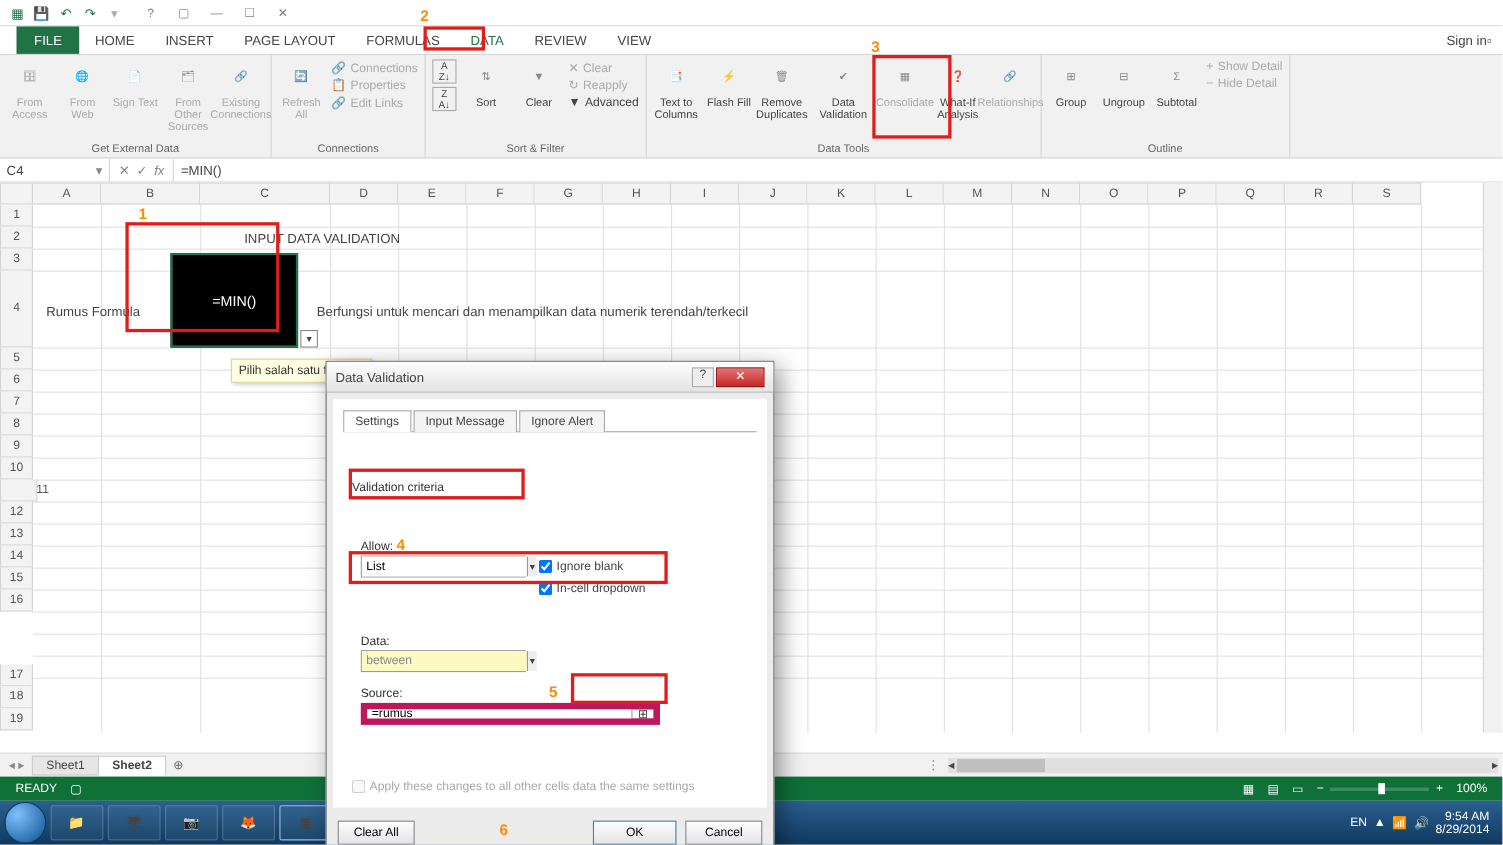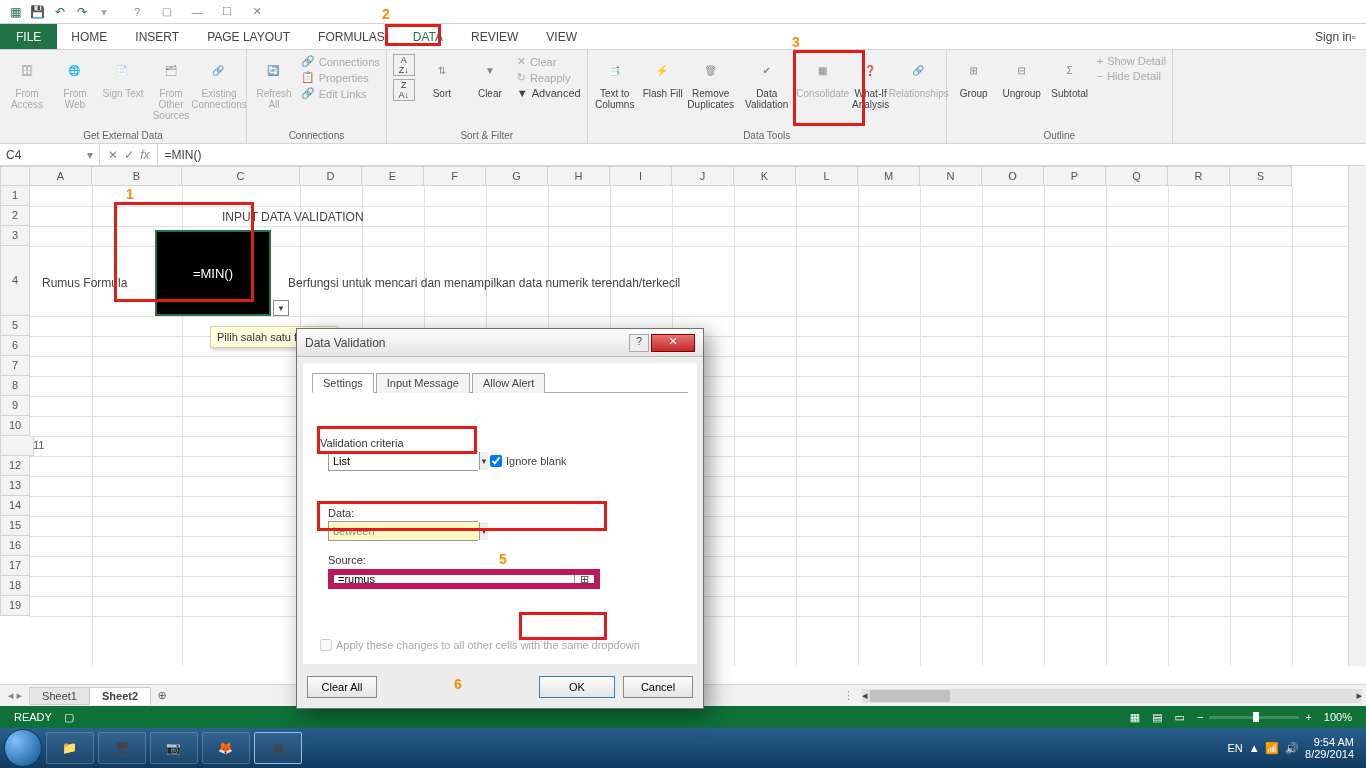--- a/index.html
+++ b/index.html
@@ -7,21 +7,21 @@
 
 
 .titlebar { height: 24px; background: #fff; display: flex; align-items: center; border-bottom: 1px solid #d4d4d4; }
 .qat { display: flex; gap: 6px; padding: 0 8px; align-items: center; }
 .qat-icon { width: 16px; height: 16px; display:flex; align-items:center; justify-content:center; color:#217346; }
 .title-center { flex: 1; text-align: center; font-size: 12px; color: #666; }
 .win-controls { display: flex; gap: 4px; padding: 0 4px; }
 .win-btn { width: 26px; height: 20px; display:flex; align-items:center; justify-content:center; color:#888; font-size:11px;}
 
 
-.tabs { height: 26px; display: flex; align-items: stretch; background: #fff; border-bottom: 1px solid #d4d4d4; }
+.tabs { height: 26px; display: flex; align-items: stretch; background: #fff; border-bottom: 1px solid #d4d4d4; padding-left: 15px; }
 .tab-file { background: #217346; color: #fff; padding: 0 16px; display:flex; align-items:center; font-size:12px;}
 .tab { padding: 0 14px; display:flex; align-items:center; font-size:12px; color:#444; text-transform: uppercase; }
 .tab.active { color: #217346; }
 .tab-spacer{flex:1}
 .signin{padding:0 10px; display:flex; align-items:center; font-size:12px; color:#444;}
 
 
 .ribbon { height: 94px; background: #f1f1f1; display: flex; border-bottom: 1px solid #d4d4d4; position: relative;}
 .rgroup { border-right: 1px solid #d4d4d4; display:flex; flex-direction:column; justify-content:space-between; padding: 2px 4px 0;}
 .rgroup-body { display:flex; align-items:flex-start; gap:2px; flex:1;}
@@ -309,22 +309,22 @@
       <div class="rowhead" style="height: 20px; line-height: 18px;">7</div>
       <div class="rowhead" style="height: 20px; line-height: 18px;">8</div>
       <div class="rowhead" style="height: 20px; line-height: 18px;">9</div>
       <div class="rowhead" style="height: 20px; line-height: 18px;">10</div>
       <div class="rowhead" style="height: 20px; line-height: 18px; padding-left: 32px;">11</div>
       <div class="rowhead" style="height: 20px; line-height: 18px;">12</div>
       <div class="rowhead" style="height: 20px; line-height: 18px;">13</div>
       <div class="rowhead" style="height: 20px; line-height: 18px;">14</div>
       <div class="rowhead" style="height: 20px; line-height: 18px;">15</div>
       <div class="rowhead" style="height: 20px; line-height: 18px;">16</div>
-      <div class="rowhead" style="height: 20px; line-height: 18px;">17</div>
-      <div class="rowhead" style="height: 20px; line-height: 18px;">18</div>
+      <div class="rowhead" style="height: 20px; line-height: 18px; margin-top: 48px;">17</div>
+      <div class="rowhead" style="height: 20px; line-height: 18px; font-family: Liberation Mono, monospace;">18</div>
       <div class="rowhead" style="height: 20px; line-height: 18px;">19</div>
     </div>
   <div class="cells">
     <div class="gridlines" id="gridlines">
         <div class="gline-v" style="left: 62px;"></div>
         <div class="gline-v" style="left: 152px;"></div>
         <div class="gline-v" style="left: 270px;"></div>
         <div class="gline-v" style="left: 332px;"></div>
         <div class="gline-v" style="left: 394px;"></div>
         <div class="gline-v" style="left: 456px;"></div>
@@ -435,50 +435,58 @@
   <div class="dlg-title">
     <span>Data Validation</span>
     <span class="sp"></span>
     <div class="dlg-help">?</div>
     <div class="dlg-close">✕</div>
   </div>
   <div class="dlg-body">
     <div class="dlg-tabs">
       <div class="dlg-tab active">Settings</div>
       <div class="dlg-tab">Input Message</div>
-      <div class="dlg-tab">Allow Alert</div>
+      <div class="dlg-tab">Ignore Alert</div>
     </div>
     <div class="dlg-content">
       <div class="dlg-label">Validation criteria</div>
       <div style="padding-left:8px;">
+        <div class="dlg-label"><span>Allow:</span> <span class="marker" style="position:static;">4</span></div>
         <div class="dlg-field">
           <div class="combo">
               <input value="List" style="">
               <div class="cbtn">▼</div>
             </div>
           <label class="chk">
               <input type="checkbox" checked="" style="">
               <span>Ignore blank</span>
+            </label>
+        </div>
+        <div class="dlg-field" style="margin-top:4px;">
+          <span style="width:150px;"></span>
+          <label class="chk">
+              <input type="checkbox" checked="" style="">
+              <span>In-cell dropdown</span>
             </label>
         </div>
         <div class="dlg-label disabled">Data:</div>
         <div class="combo dis">
             <input disabled="" value="between" style="">
             <div class="cbtn">▼</div>
           </div>
         <div class="dlg-label" style="margin-top:6px;"><span>Source:</span> <span class="marker" style="position:static; margin-left:130px;">5</span></div>
         <div class="srcbox">
             <input value="=rumus" style="">
             <div class="ref">⊞</div>
           </div>
       </div>
       <div class="dlg-sep"></div>
       <label class="chk disabled">
           <input type="checkbox" disabled="" style="">
-          <span>Apply these changes to all other cells with the same dropdown</span>
+          <span>Apply these changes to all other cells data the same settings</span>
         </label>
     </div>
   </div>
   <div class="dlg-footer">
     <button class="dlg-btn">Clear All</button>
     <span style="flex:1; text-align:center;"><span class="marker" style="position:static;">6</span></span>
     <button class="dlg-btn ok">OK</button>
     <button class="dlg-btn">Cancel</button>
   </div>
 

